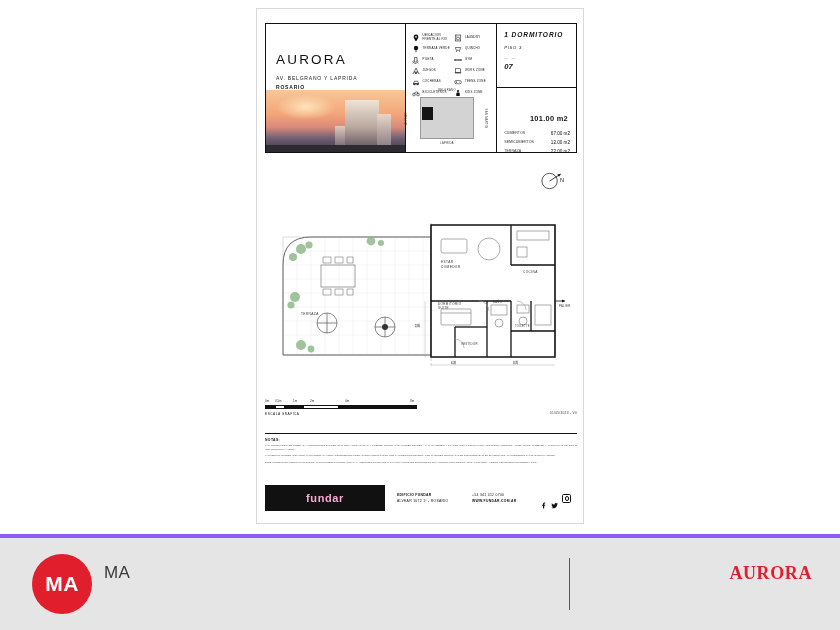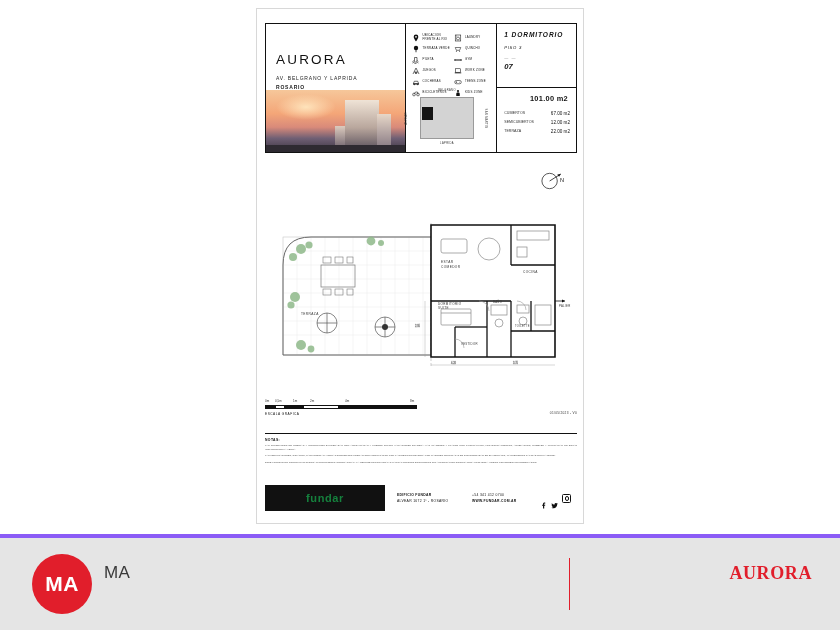--- a/index.html
+++ b/index.html
@@ -182,20 +182,21 @@
   .unit-top .u-num {
     margin-top: 2px;
     font-size: 7.6px;
     font-weight: bold;
     color: #111;
   }
   .unit-bottom {
     height: 65px;
     box-sizing: border-box;
     padding: 6px 6px 10px 7px;
+    margin-top: 20px;
   }
   .unit-bottom .u-total {
     font-size: 7.4px;
     font-weight: bold;
     color: #111;
     letter-spacing: 0.3px;
     text-align: right;
     padding-right: 2px;
   }
   .u-rows {
@@ -367,21 +368,21 @@
     left: 8px;
     bottom: 12px;
     width: 312px;
     height: 26px;
     display: flex;
     align-items: stretch;
   }
   .footer .fl {
     width: 120px;
     background: #111;
-    color: #15803d;
+    color: #f9a8d4;
     display: flex;
     align-items: center;
     justify-content: center;
   }
   .footer .fl .fundar {
     font-size: 11px;
     letter-spacing: 0.6px;
     font-weight: bold;
   }
   .footer .fr {

